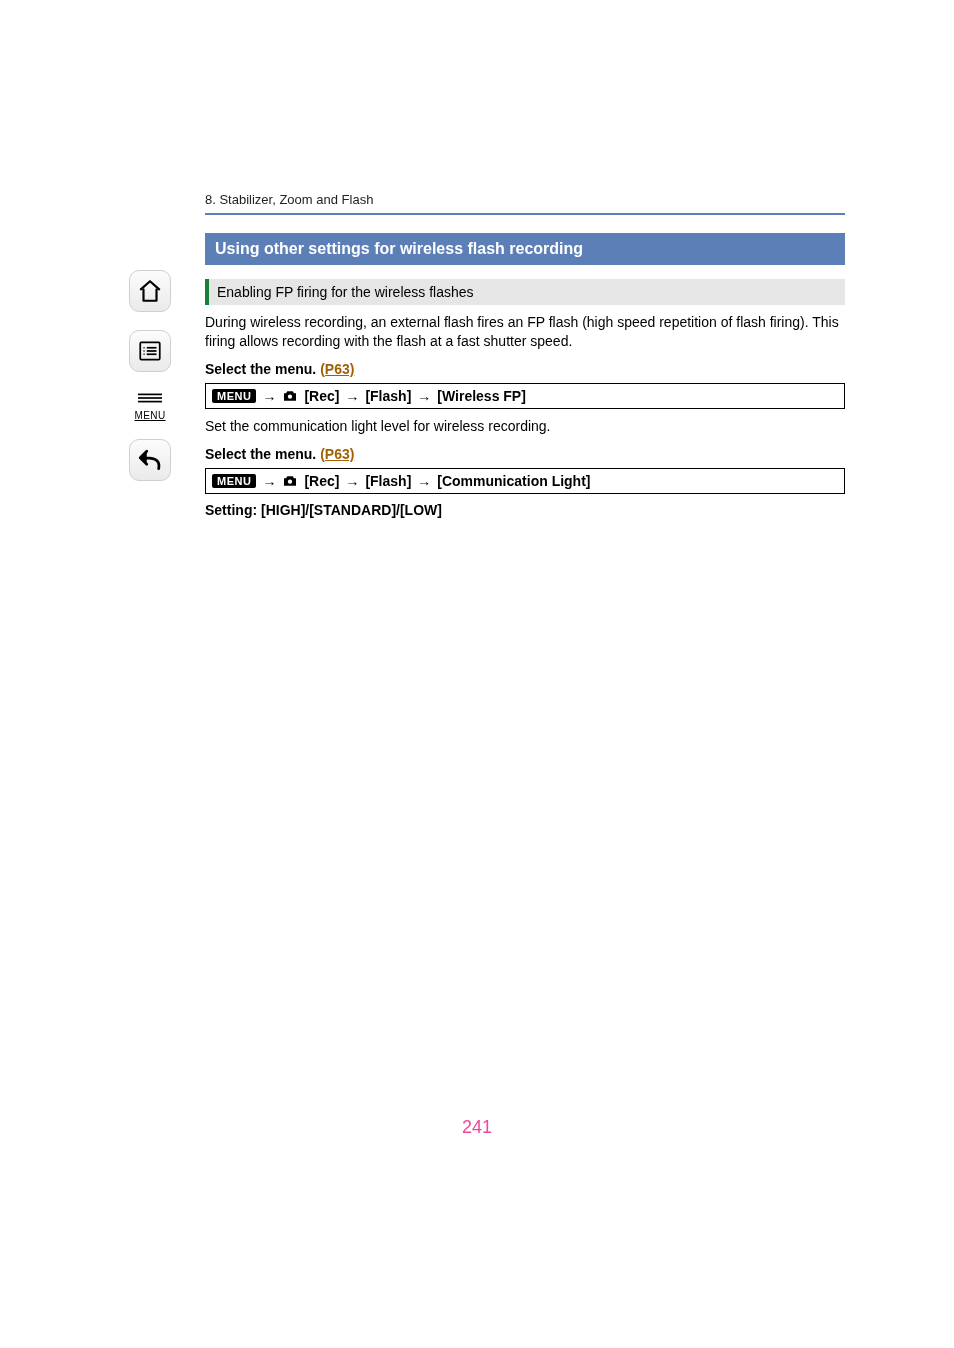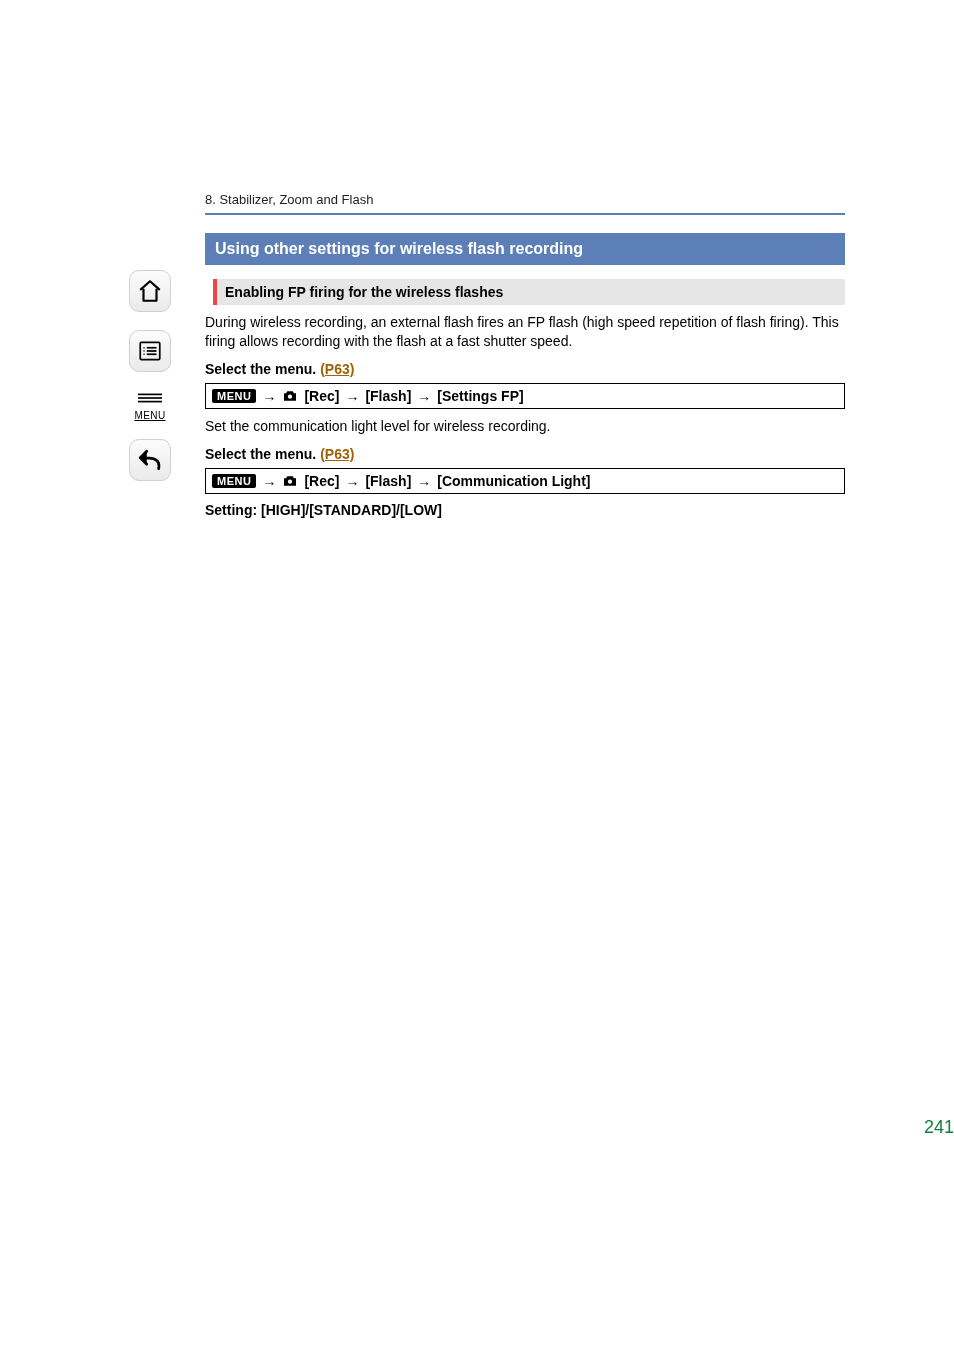--- a/index.html
+++ b/index.html
@@ -14,35 +14,35 @@
   .nav-menu .mlabel { font-size: 10px; letter-spacing: 0.4px; text-decoration: underline; display: block; margin-top: 2px; }
 
   
   .content { position: absolute; left: 205px; top: 192px; width: 640px; }
 
   .breadcrumb { font-size: 13px; color: #222; margin-bottom: 6px; }
   .rule-top { height: 2px; background: #5c7fb8; margin-bottom: 18px; }
 
   .section-title { background: #5c7fb8; color: #fff; font-size: 16px; font-weight: bold; padding: 7px 10px; margin-bottom: 14px; }
 
-  .subhead { background: #e6e6e6; border-left: 4px solid #ef4444; padding: 5px 8px; font-size: 14px; font-weight: bold; margin-bottom: 8px; margin-left: 8px; }
+  .subhead { background: #e6e6e6; border-left: 4px solid #15803d; padding: 5px 8px; font-size: 14px; font-weight: normal; margin-bottom: 8px; }
 
   .para { font-size: 14px; line-height: 1.35; margin-bottom: 10px; }
 
   .select-menu { font-size: 14px; font-weight: bold; margin-bottom: 6px; }
   .select-menu .lnk { color: #a16207; text-decoration: underline; cursor: pointer; font-weight: bold; }
 
   .path-box { border: 1px solid #000; padding: 4px 6px; display: flex; align-items: center; gap: 6px; font-size: 14px; font-weight: bold; margin-bottom: 8px; }
   .path-box .menu-badge { background: #000; color: #fff; font-size: 11px; padding: 1px 5px; letter-spacing: 0.5px; border-radius: 2px; }
   .path-box .arrow { font-weight: normal; }
   .path-box svg { width: 16px; height: 14px; }
 
   .settings-line { font-size: 14px; font-weight: bold; margin-bottom: 24px; }
 
-  .pnum { position: absolute; left: 0; right: 0; bottom: 210px; text-align: right; font-size: 18px; color: #15803d; }
+  .pnum { position: absolute; left: 0; right: 0; bottom: 210px; text-align: center; font-size: 18px; color: #ec4899; }
 </style>
 </head>
 <body>
 
 <div class="page">
 
   <div class="sidenav">
     <div class="nav-btn">
       <svg viewBox="0 0 24 24">
         <path d="M3 11 L12 3 L21 11 M6 10 V21 H18 V10" fill="none" stroke="#000" stroke-width="2" stroke-linejoin="round"></path>
@@ -91,21 +91,21 @@
       <span class="menu-badge">MENU</span>
       <span class="arrow">→</span>
       <svg viewBox="0 0 24 20">
         <path d="M3 6 h3 l2 -3 h8 l2 3 h3 v11 h-18 z" fill="#000"></path>
         <circle cx="12" cy="11" r="3.2" fill="#fff"></circle>
       </svg>
       <span>[Rec]</span>
       <span class="arrow">→</span>
       <span>[Flash]</span>
       <span class="arrow">→</span>
-      <span>[Settings FP]</span>
+      <span>[Wireless FP]</span>
     </div>
 
     <div class="para">Set the communication light level for wireless recording.</div>
     <div class="select-menu">
       <span>Select the menu.</span>
       <span class="lnk">(P63)</span>
     </div>
     <div class="path-box">
       <span class="menu-badge">MENU</span>
       <span class="arrow">→</span>

